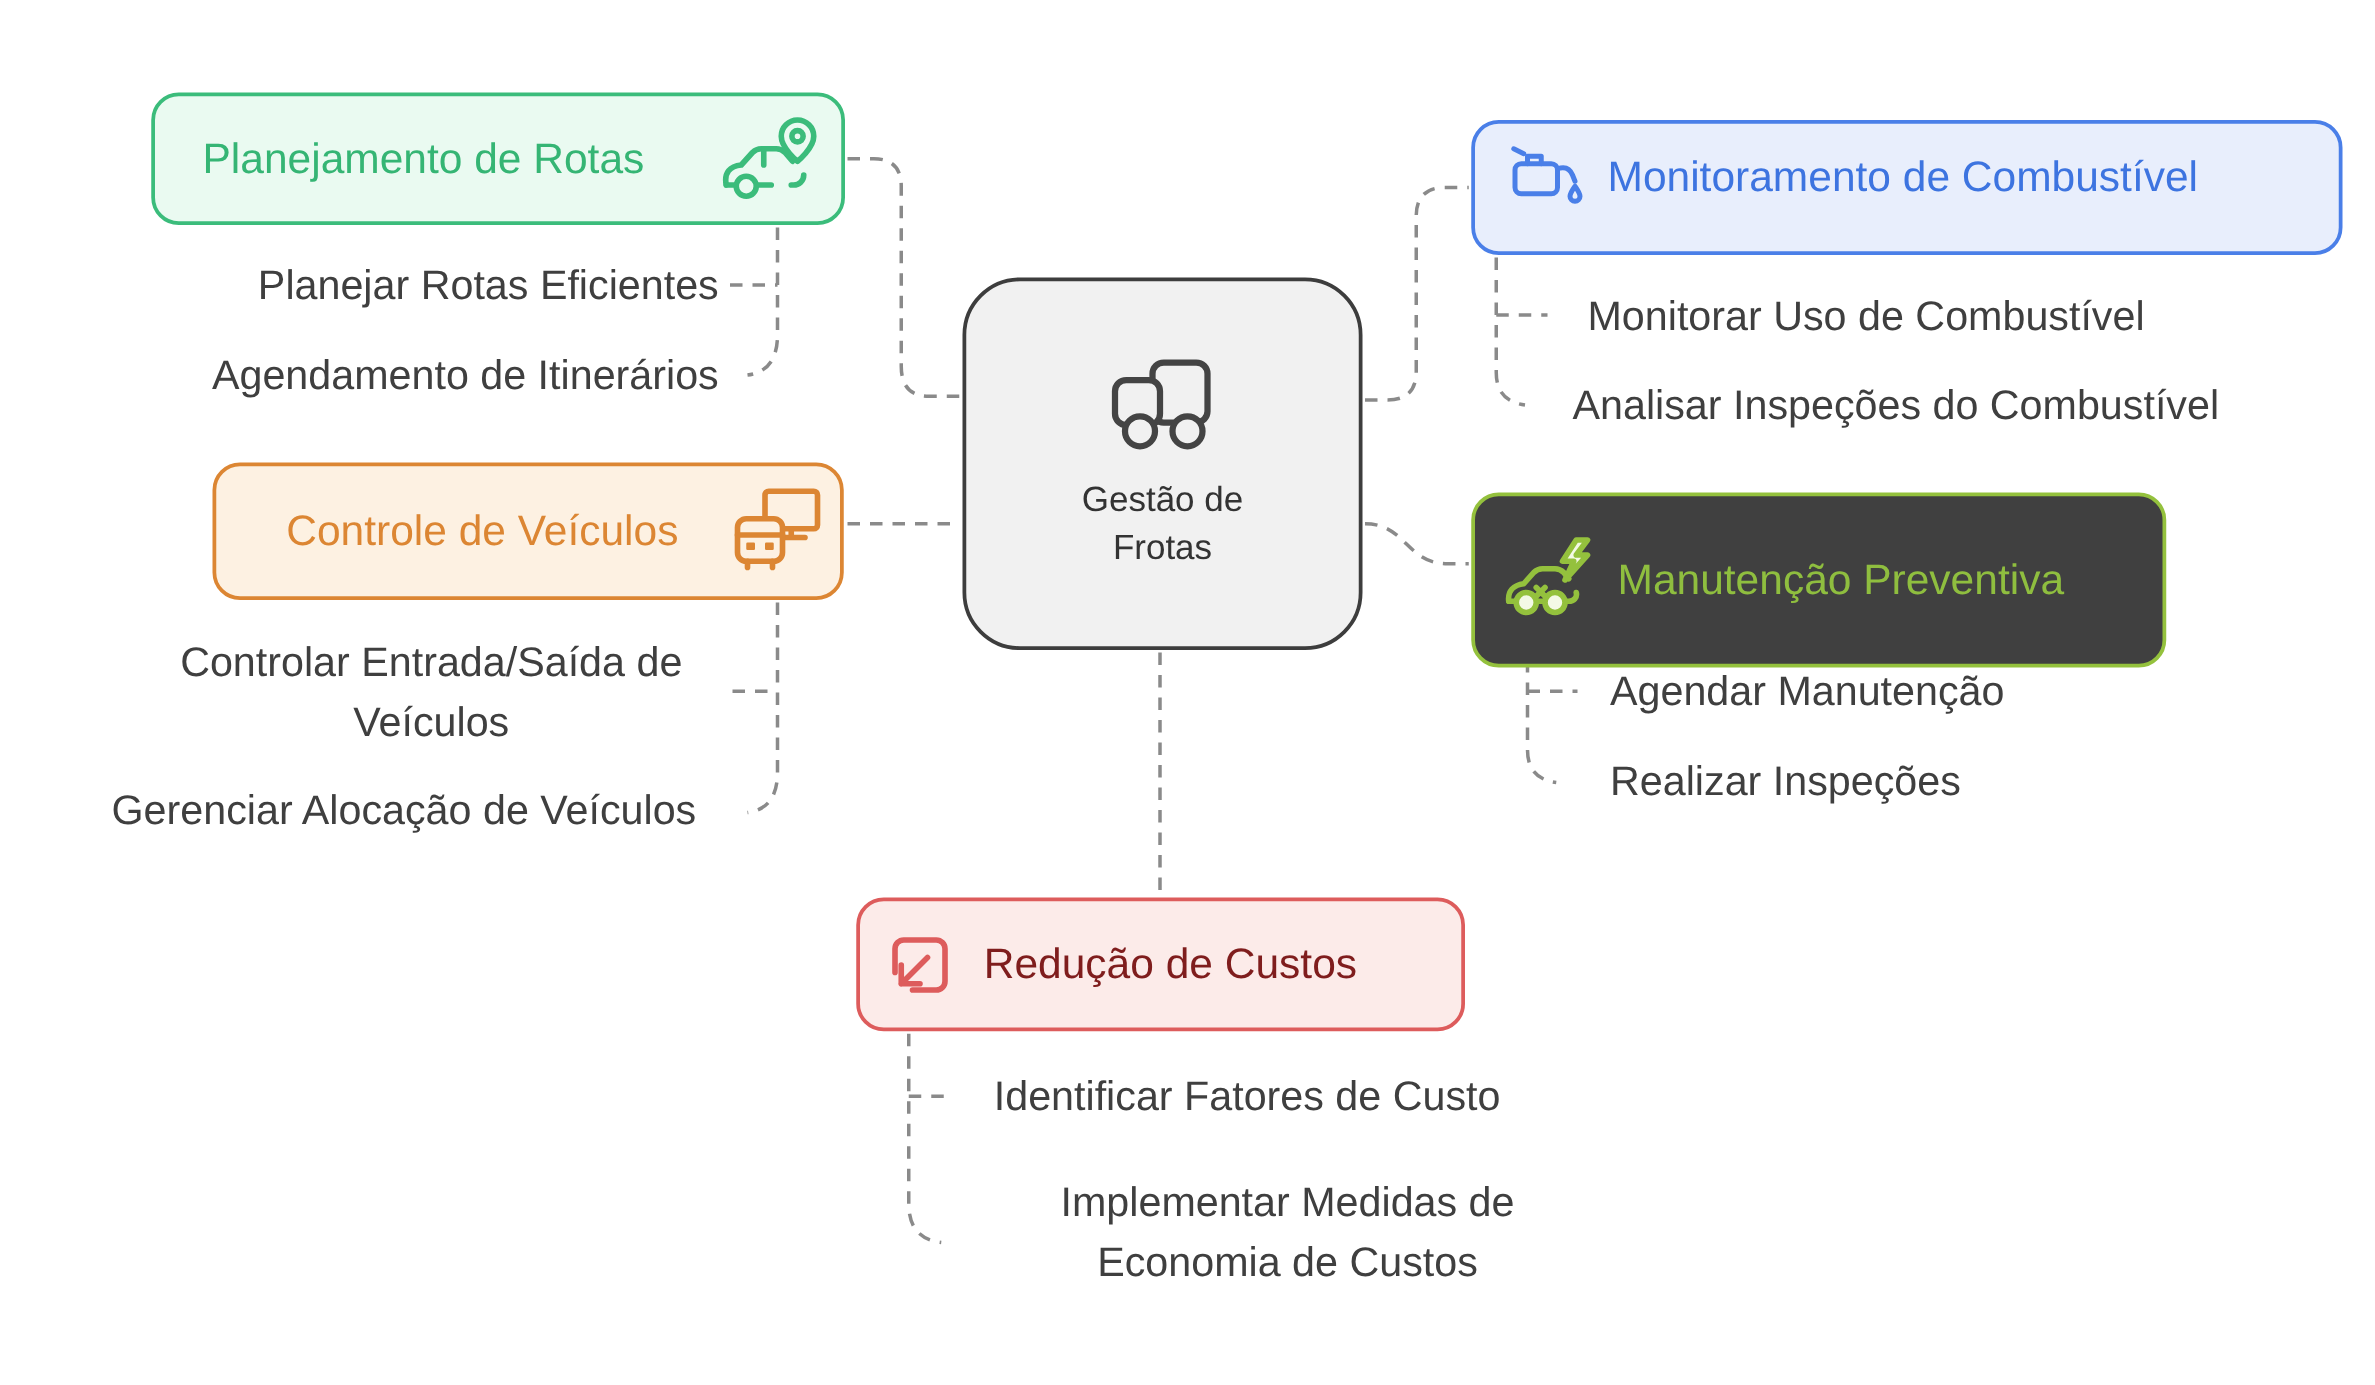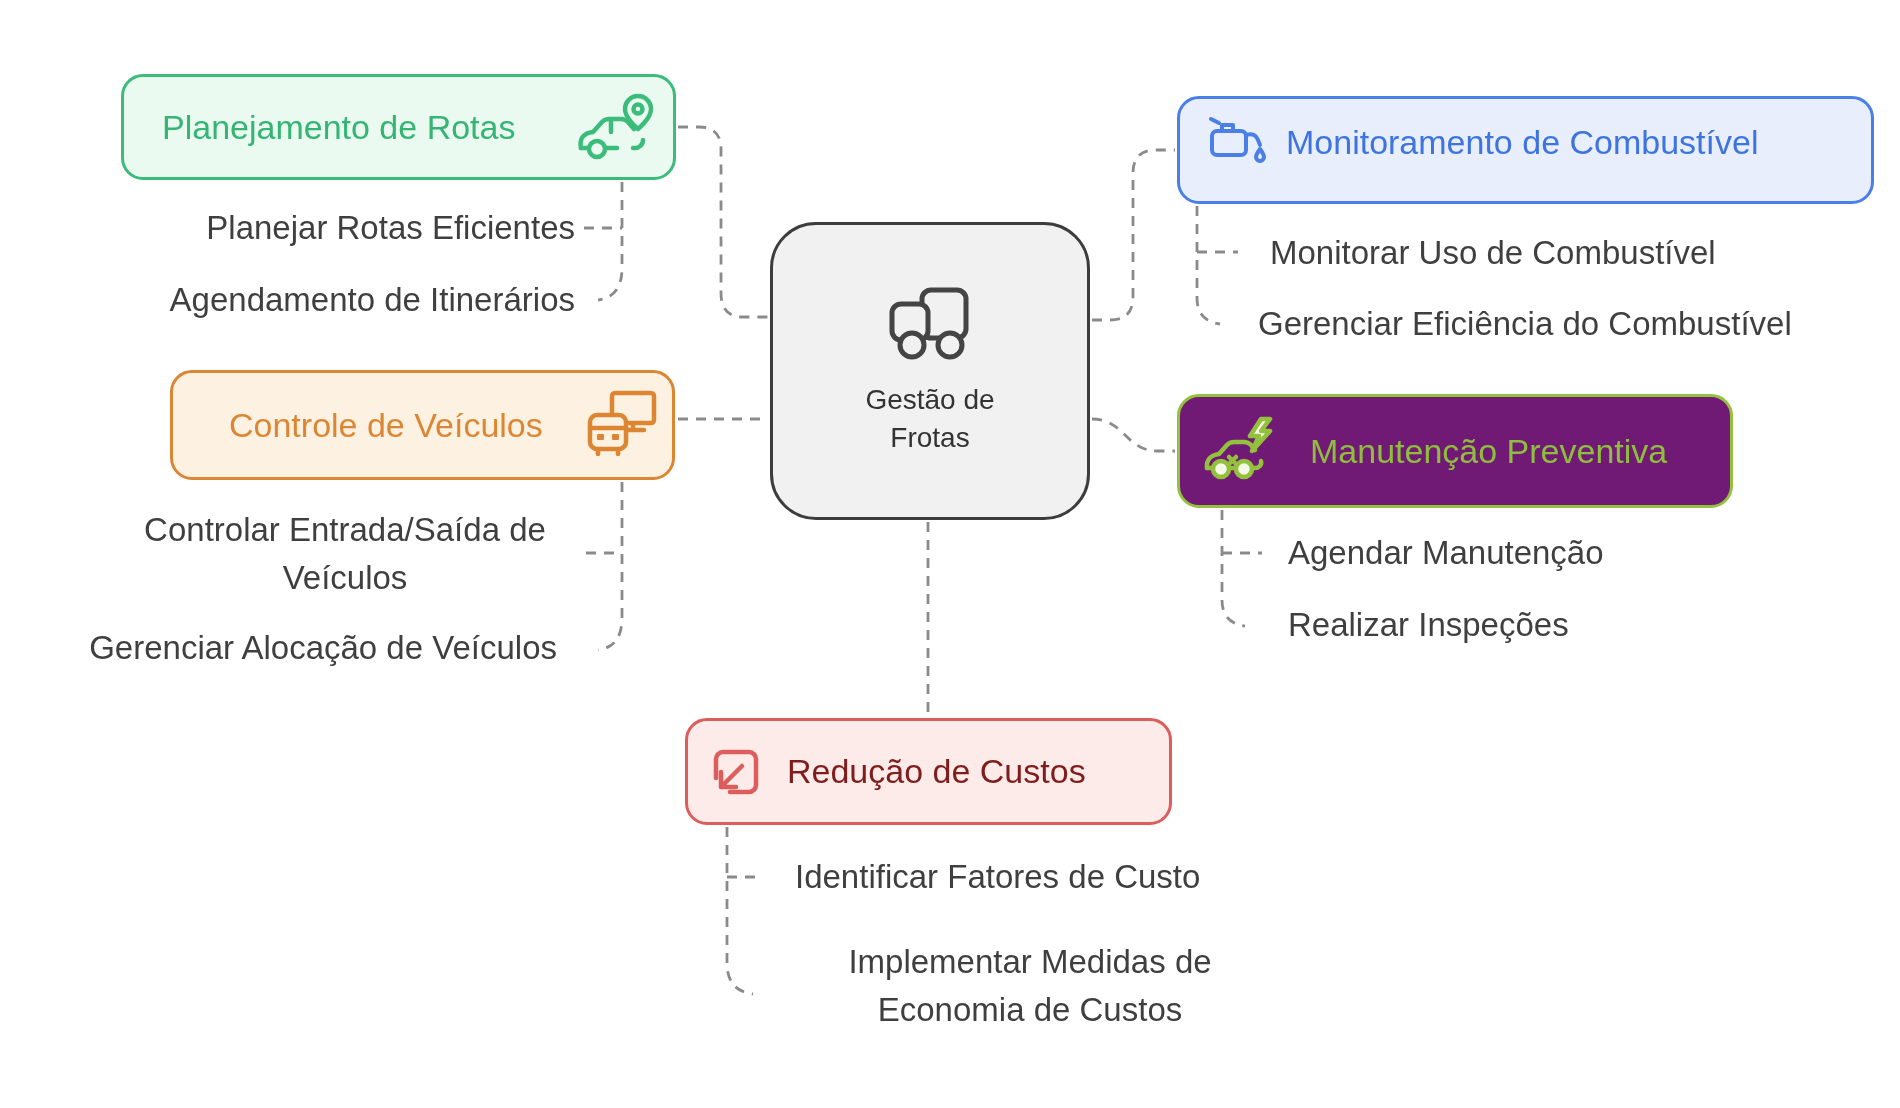--- a/index.html
+++ b/index.html
@@ -21,22 +21,22 @@
   }
   .center-title{margin-top:16px;text-align:center;font-size:28px;color:#333333;line-height:1.35;}
 
   
   .rotas{left:121px;top:74px;width:555px;height:106px;background:#eafaf1;border-color:#3bbc7b;
          padding:0 14px 0 38px;justify-content:space-between;color:#35b574;}
   .controle{left:170px;top:370px;width:505px;height:110px;background:#fdf1e2;border-color:#dc8633;
          padding:0 12px 0 56px;justify-content:space-between;color:#dc8633;}
   .combustivel{left:1177px;top:96px;width:697px;height:108px;background:#e8eefc;border-color:#4a7fe8;
          padding:0 20px 16px 26px;gap:18px;color:#3d74e0;}
-  .manutencao{left:1177px;top:394px;width:556px;height:114px;background:#701a75;border-color:#94c13d;
-         padding:0 18px 0 22px;gap:28px;color:#8fbe3f;}
+  .manutencao{left:1177px;top:394px;width:556px;height:140px;background:#404040;border-color:#94c13d;
+         padding:0 18px 0 22px;gap:12px;color:#8fbe3f;}
   .reducao{left:685px;top:718px;width:487px;height:107px;background:#fcebe9;border-color:#dd5c5c;
          padding:0 18px 0 17px;gap:18px;color:#7f1d1d;}
 
   
   .leaf{position:absolute;font-size:33px;color:#3f3f3f;line-height:40px;white-space:nowrap;}
   .leaf.wrap{white-space:normal;text-align:center;line-height:48px;}
   .leaf-planejar{right:1325px;top:208px;}
   .leaf-agendamento{right:1325px;top:280px;}
   .leaf-controlar{left:95px;top:506px;width:500px;}
   .leaf-gerenciar{right:1343px;top:628px;}
@@ -139,21 +139,21 @@
     <span class="branch-label">Redução de Custos</span>
   </div>
 
   <div class="leaf leaf-planejar">Planejar Rotas Eficientes</div>
   <div class="leaf leaf-agendamento">Agendamento de Itinerários</div>
 
   <div class="leaf leaf-gerenciar">Gerenciar Alocação de Veículos</div>
   <div class="leaf wrap leaf-controlar">Controlar Entrada/Saída de Veículos</div>
 
   <div class="leaf leaf-monitorar">Monitorar Uso de Combustível</div>
-  <div class="leaf leaf-analisar">Gerenciar Eficiência do Combustível</div>
+  <div class="leaf leaf-analisar">Analisar Inspeções do Combustível</div>
 
   <div class="leaf leaf-agendar">Agendar Manutenção</div>
   <div class="leaf leaf-realizar">Realizar Inspeções</div>
 
   <div class="leaf leaf-identificar">Identificar Fatores de Custo</div>
   <div class="leaf wrap leaf-implementar">Implementar Medidas de Economia de Custos</div>
 
 </div>
 
 </body></html>

